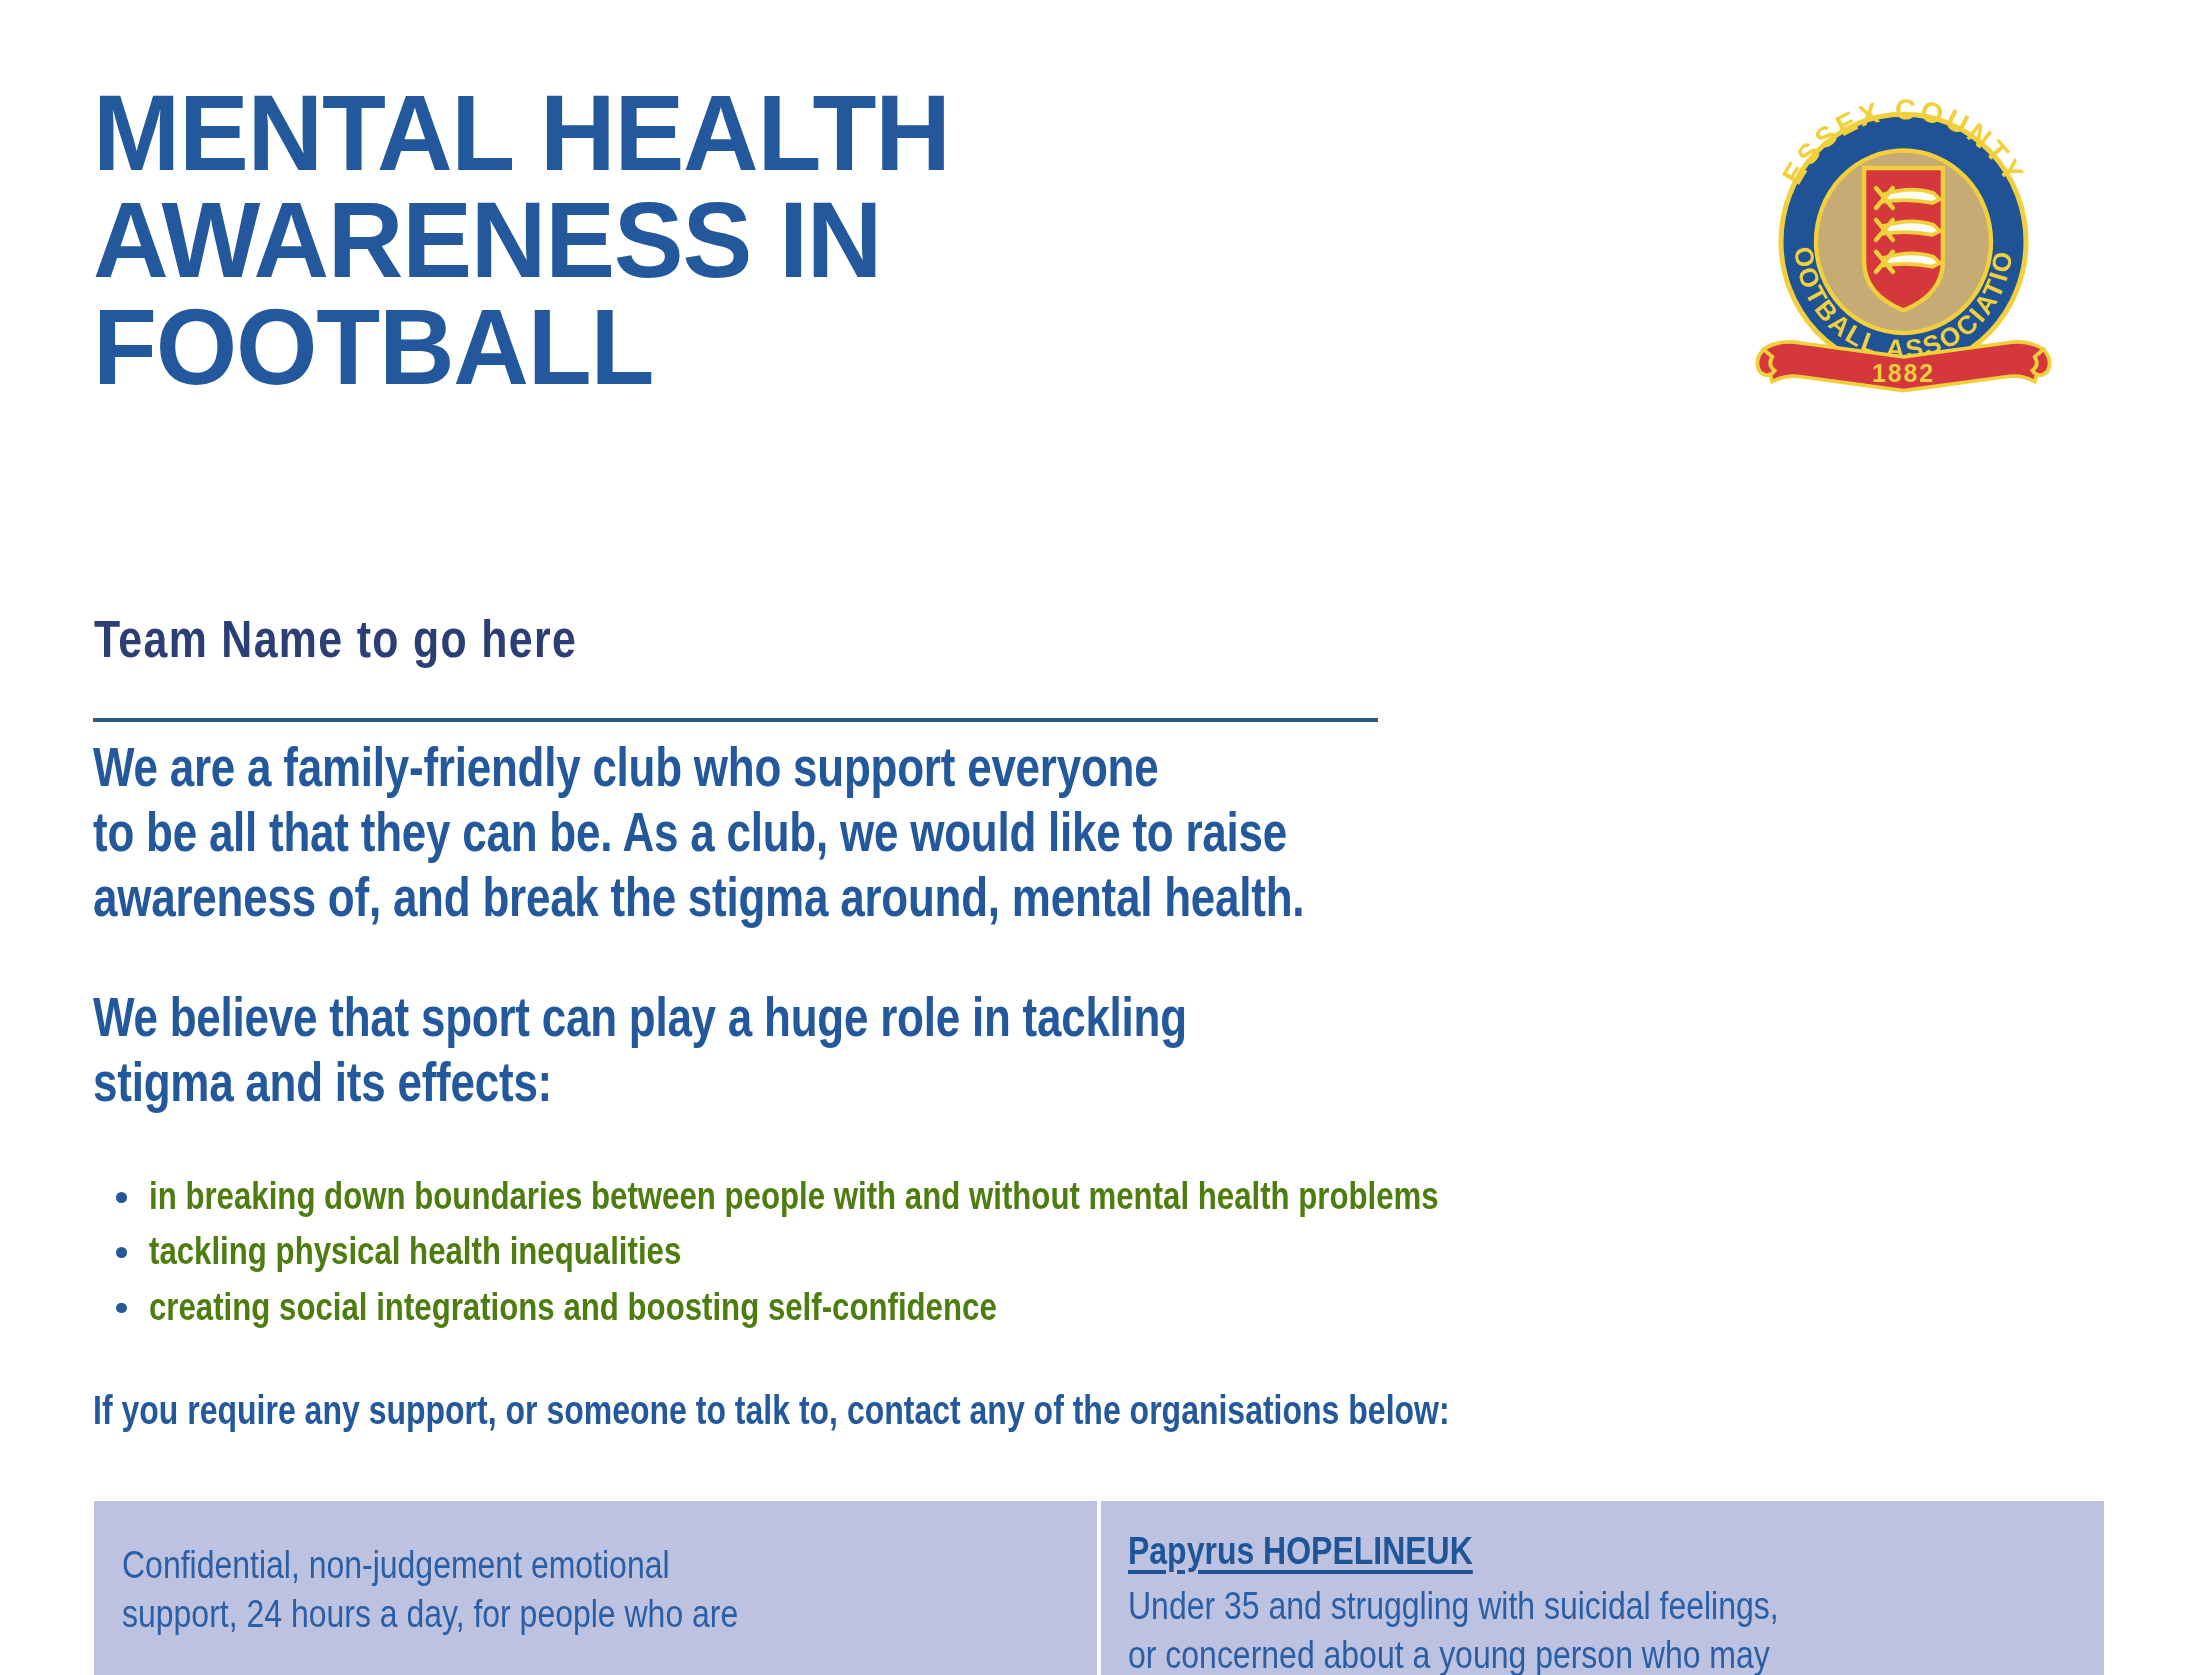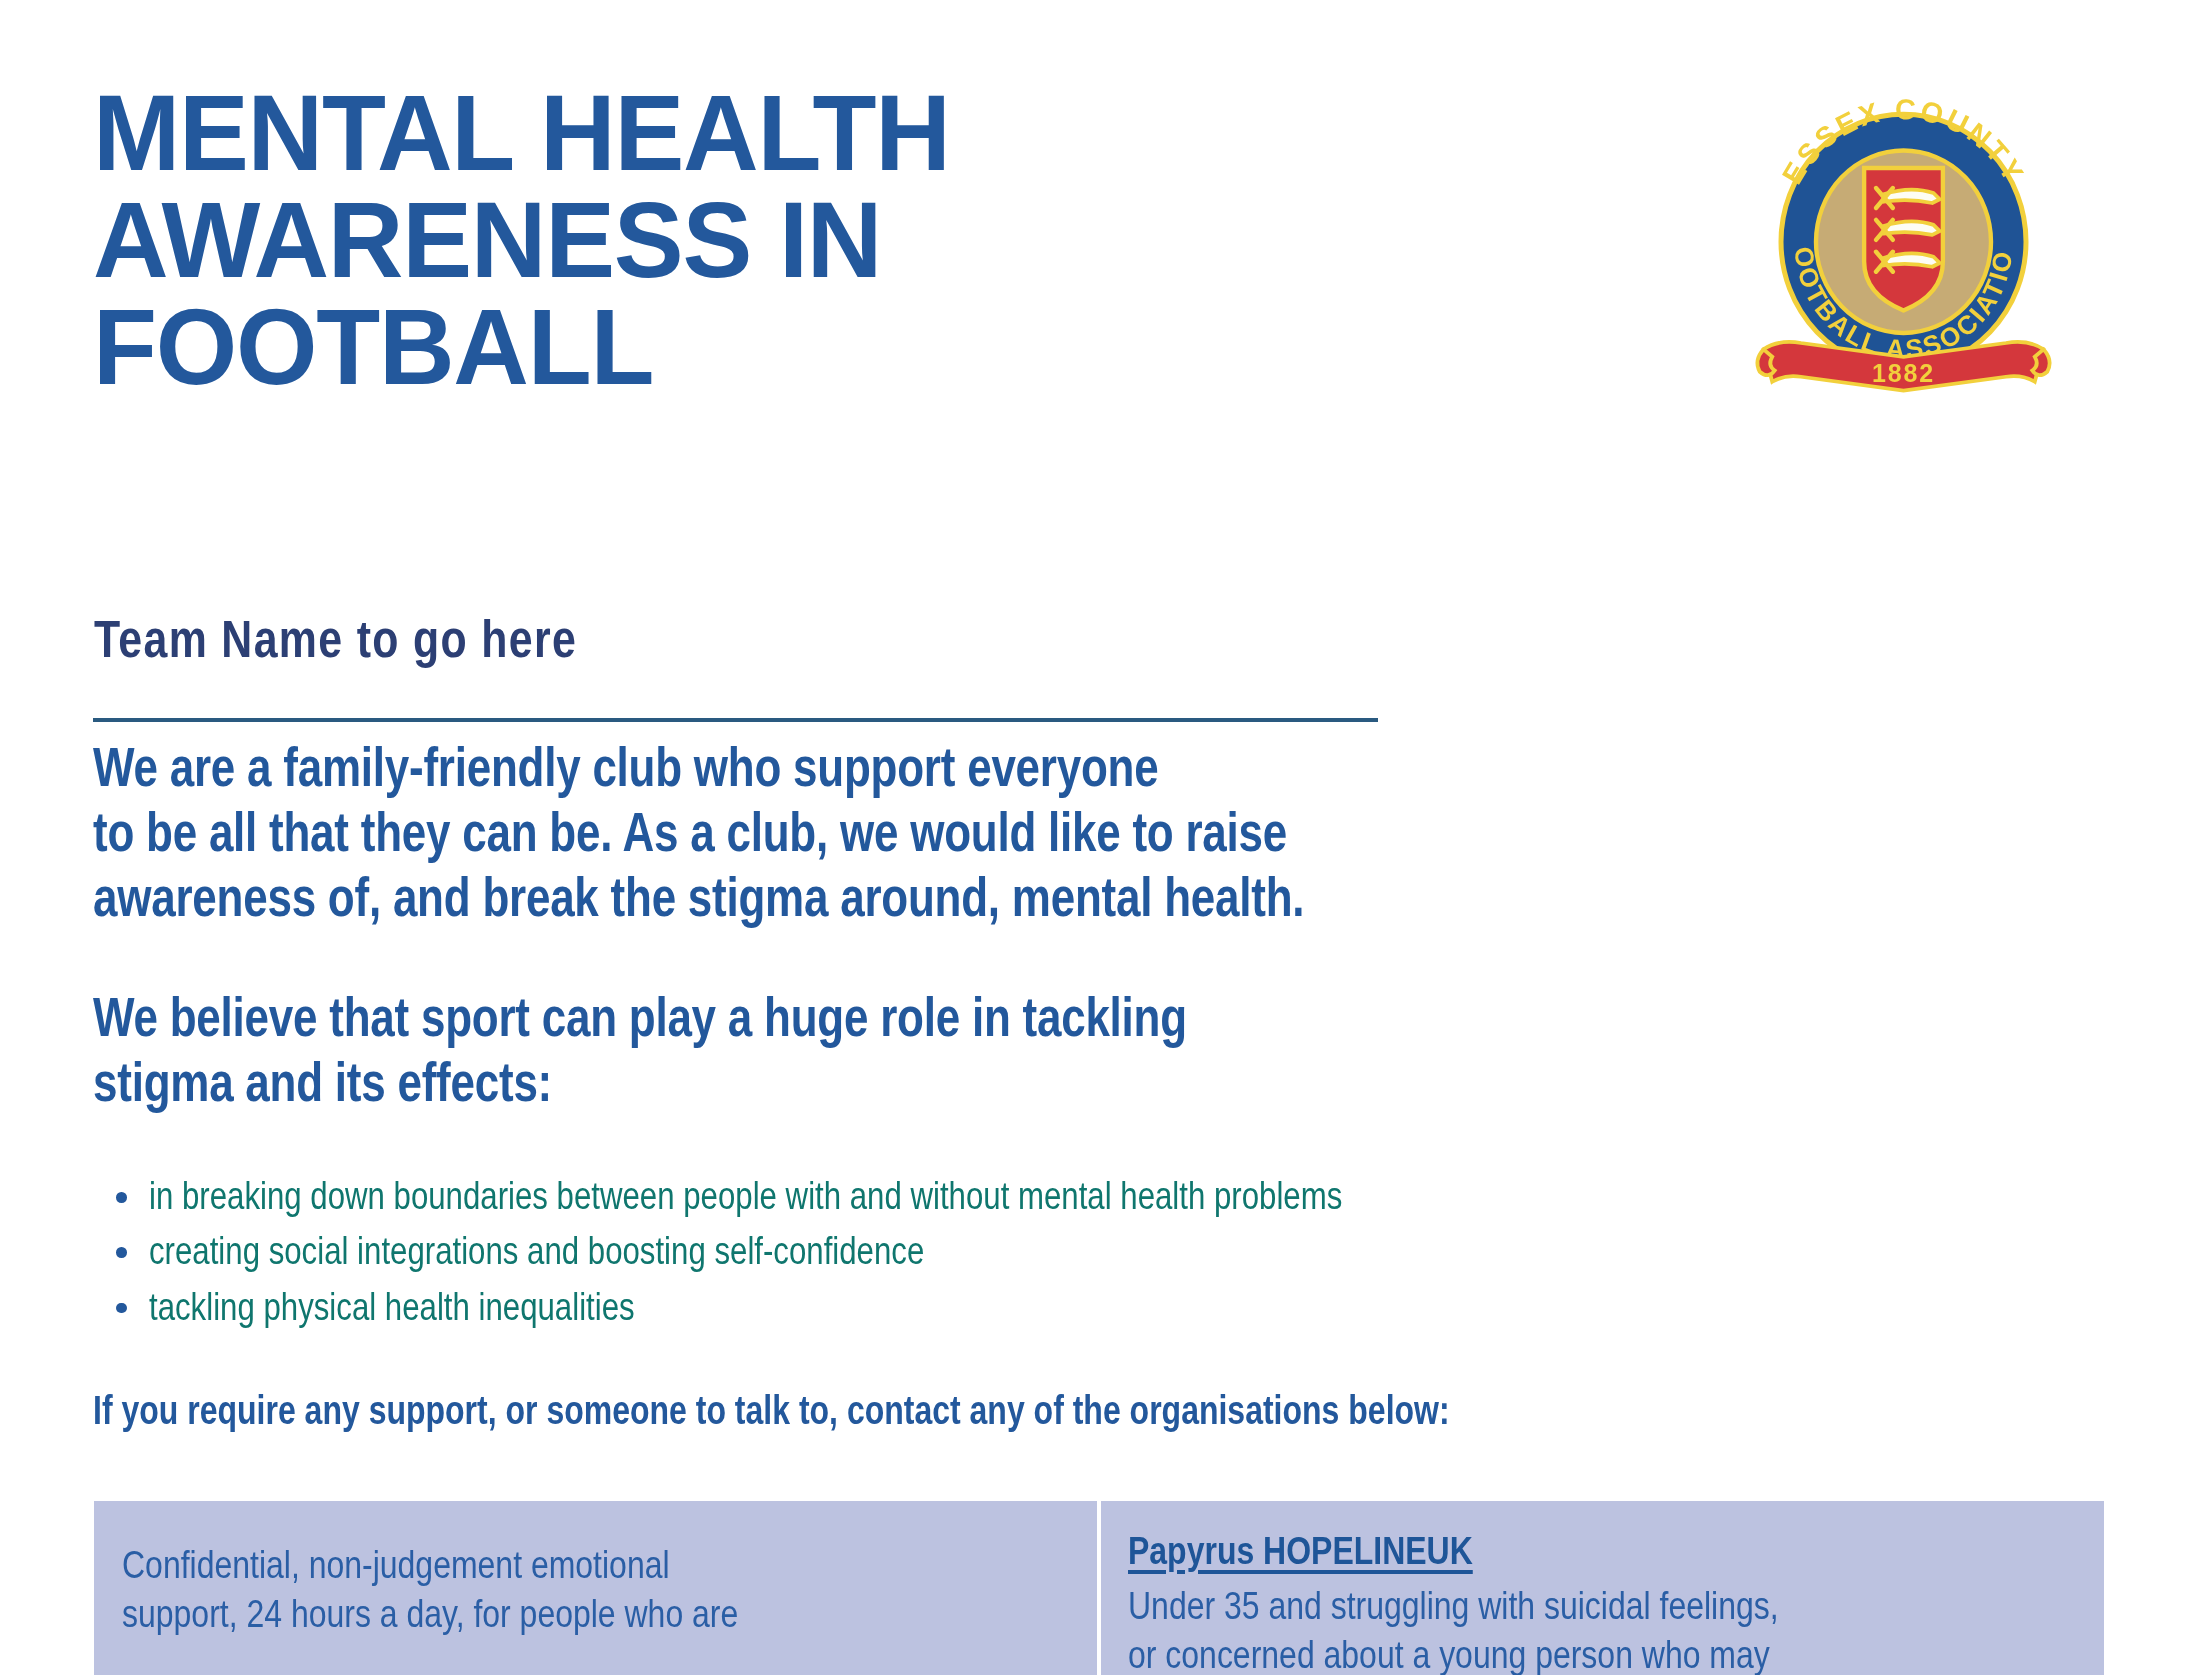--- a/index.html
+++ b/index.html
@@ -97,24 +97,24 @@
     left: 100px;
     top: 1168px;
     list-style: none;
     margin: 0;
     padding: 0;
   }
   .bullets li {
     position: relative;
     padding-left: 49px;
     font-family: "Liberation Sans", sans-serif;
-    font-weight: 400;
+    font-weight: 700;
     font-size: 39px;
     line-height: 1.42;
-    color: #0f766e;
+    color: #4d7c0f;
     white-space: nowrap;
   }
   .bullets li .btext {
     display: inline-block;
     transform: scaleX(0.80);
     transform-origin: left center;
   }
   .bullets li::before {
     content: "";
     position: absolute;
@@ -253,24 +253,24 @@
     <div class="ln">We are a family-friendly club who support everyone</div>
     <div class="ln">to be all that they can be. As a club, we would like to raise</div>
     <div class="ln">awareness of, and break the stigma around, mental health.</div>
   </div>
 
   <ul class="bullets">
     <li>
       <span class="btext">in breaking down boundaries between people with and without mental health problems</span>
     </li>
     <li>
-      <span class="btext">creating social integrations and boosting self-confidence</span>
+      <span class="btext">tackling physical health inequalities</span>
     </li>
     <li>
-      <span class="btext">tackling physical health inequalities</span>
+      <span class="btext">creating social integrations and boosting self-confidence</span>
     </li>
   </ul>
 
   <div class="contact-line">If you require any support, or someone to talk to, contact any of the organisations below:</div>
 
   <div class="panels">
 
     <div class="panel">
       <div class="panel-body">
         <div class="ln">Confidential, non-judgement emotional</div>

